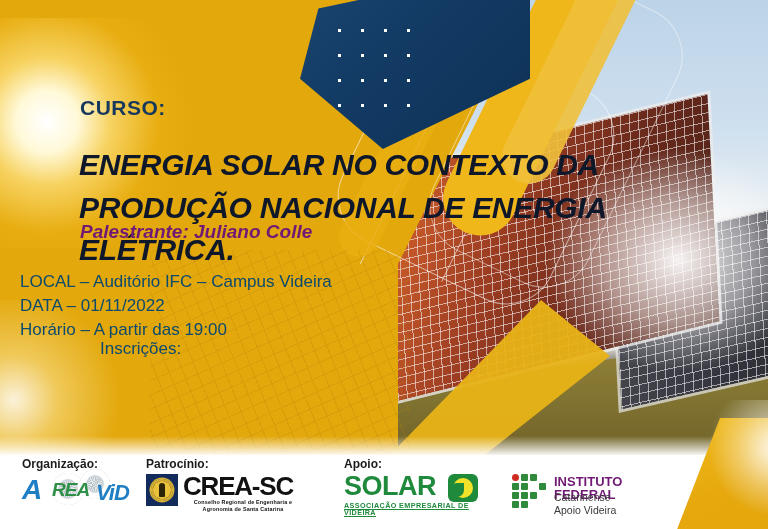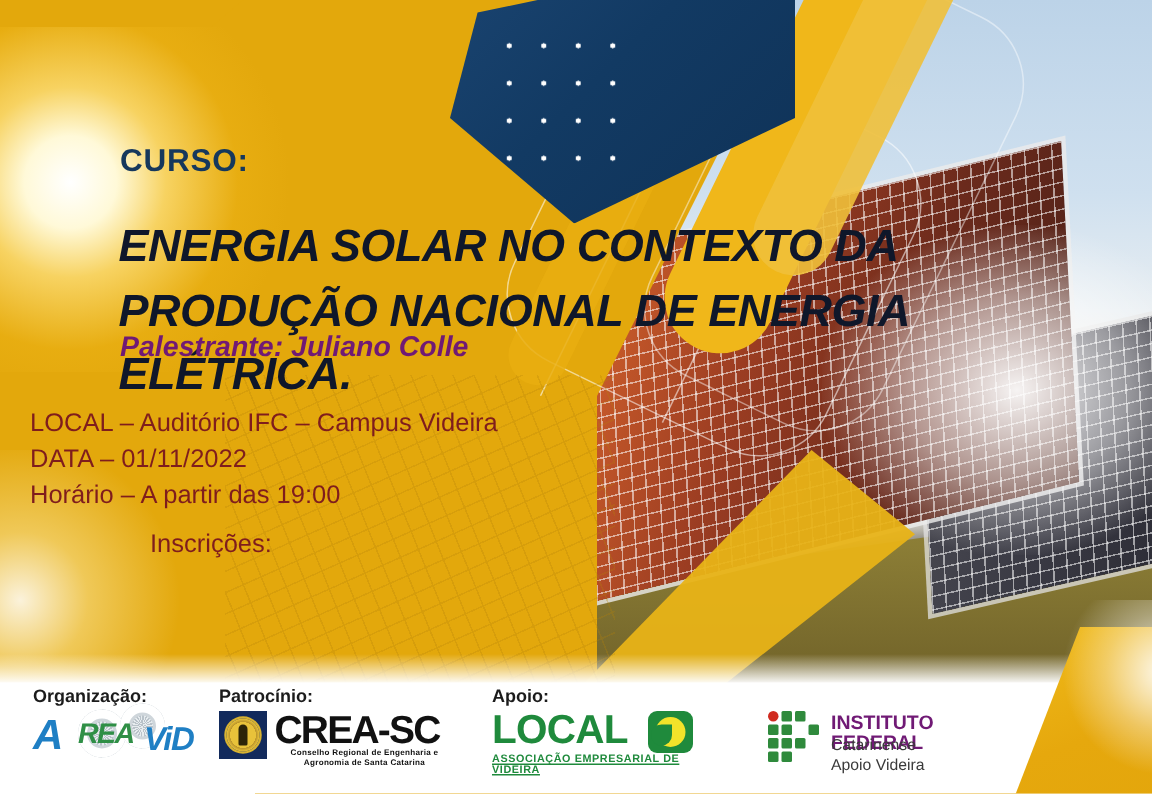--- a/index.html
+++ b/index.html
@@ -180,25 +180,25 @@
     letter-spacing:-.3px;color:#0f172a;text-transform:uppercase;
   }
   .speaker{
     position:absolute;left:80px;top:222px;
     font:italic 700 19px/1 "Liberation Sans",sans-serif;
     color:#701a75;
   }
   .info{
     position:absolute;left:20px;top:270px;
     font:400 17px/1.42 "Liberation Sans",sans-serif;
-    color:#7f1d1d;white-space:pre-line;
+    color:#0c4a6e;white-space:pre-line;
   }
   .insc-title{
-    position:absolute;left:100px;top:354px;
-    font:400 17px/1 "Liberation Sans",sans-serif;color:#7f1d1d;
+    position:absolute;left:100px;top:340px;
+    font:400 17px/1 "Liberation Sans",sans-serif;color:#0c4a6e;
   }
   .contacts{
     position:absolute;left:20px;top:370px;
     font:400 17px/1.45 "Liberation Sans",sans-serif;color:#2A2A22;white-space:pre-line;
   }
 
   
   .logo-block{position:absolute;}
   .logo-cap{
     font:700 12px/1 "Liberation Sans",sans-serif;color:#1c1c1c;display:block;margin-bottom:3px;
@@ -367,24 +367,24 @@
     <span class="logo-cap">Organização:</span>
     <div class="areavid">
       <span class="gear g1"></span>
       <span class="gear g2"></span>
       <span class="wordA">A</span>
       <span class="wordREA">REA</span>
       <span class="wordVID">ViD</span>
     </div>
   </div>
 
-  <div class="logo-block" style="left:328px;top:458px;">
+  <div class="logo-block" style="left:344px;top:458px;">
     <span class="logo-cap">Apoio:</span>
     <div class="aciav">
-      <span class="atext">LOCAL</span>
+      <span class="atext">SOLAR</span>
       <span class="mark"></span>
       <span class="asub">ASSOCIAÇÃO EMPRESARIAL DE VIDEIRA</span>
     </div>
   </div>
 
   <div class="logo-block" style="left:512px;top:473px;">
     <div class="ifc">
       <span class="grid">
         <i class="red"></i>
           <i></i>

